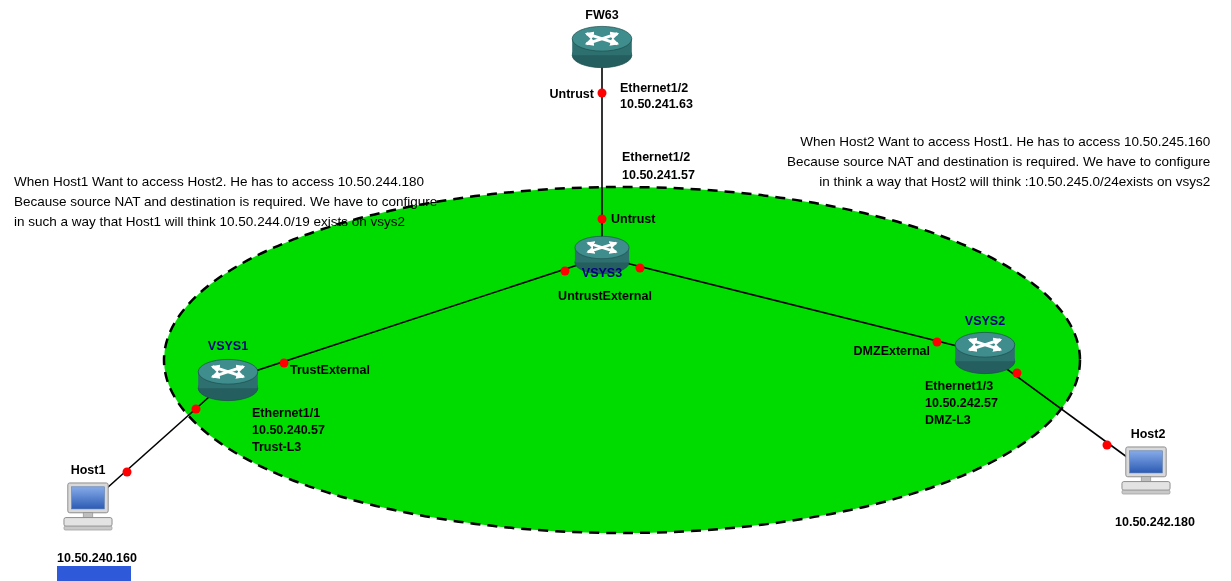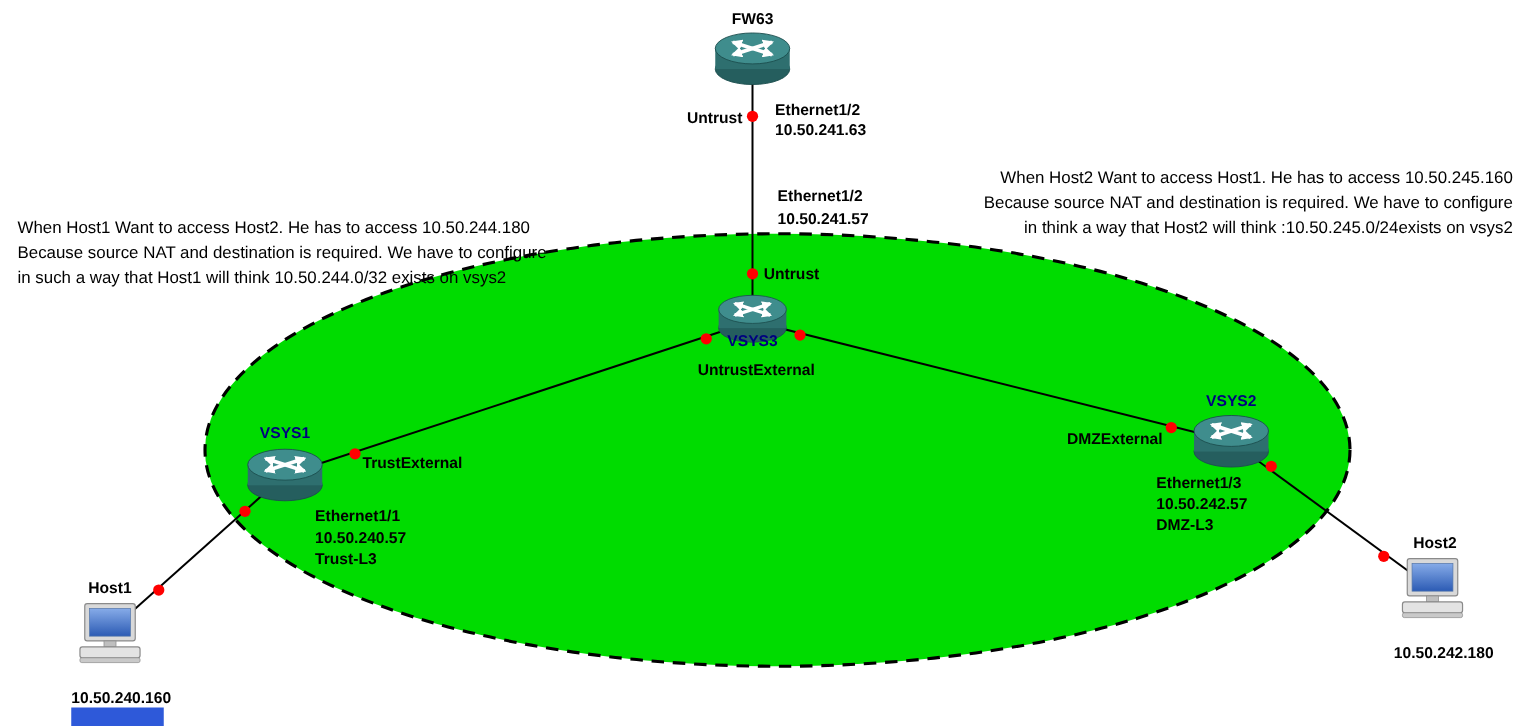--- a/index.html
+++ b/index.html
@@ -115,21 +115,21 @@
     <text x="88" y="474" text-anchor="middle">Host1</text>
     <text x="97" y="562" text-anchor="middle">10.50.240.160</text>
 
     <text x="1148" y="438" text-anchor="middle">Host2</text>
     <text x="1155" y="526" text-anchor="middle">10.50.242.180</text>
   </svg>
 
   <div class="note note-left">
     <div>When Host1 Want to access Host2. He has to access 10.50.244.180</div>
     <div>Because source NAT and destination is required. We have to configure</div>
-    <div>in such a way that Host1 will think 10.50.244.0/32 exists on vsys2</div>
+    <div>in such a way that Host1 will think 10.50.244.0/19 exists on vsys2</div>
   </div>
 
   <div class="note note-right">
     <div>When Host2 Want to access Host1. He has to access 10.50.245.160</div>
     <div>Because source NAT and destination is required. We have to configure</div>
     <div>in think a way that Host2 will think :10.50.245.0/24exists on vsys2</div>
   </div>
 
   <div class="frag"></div>
 </div>

